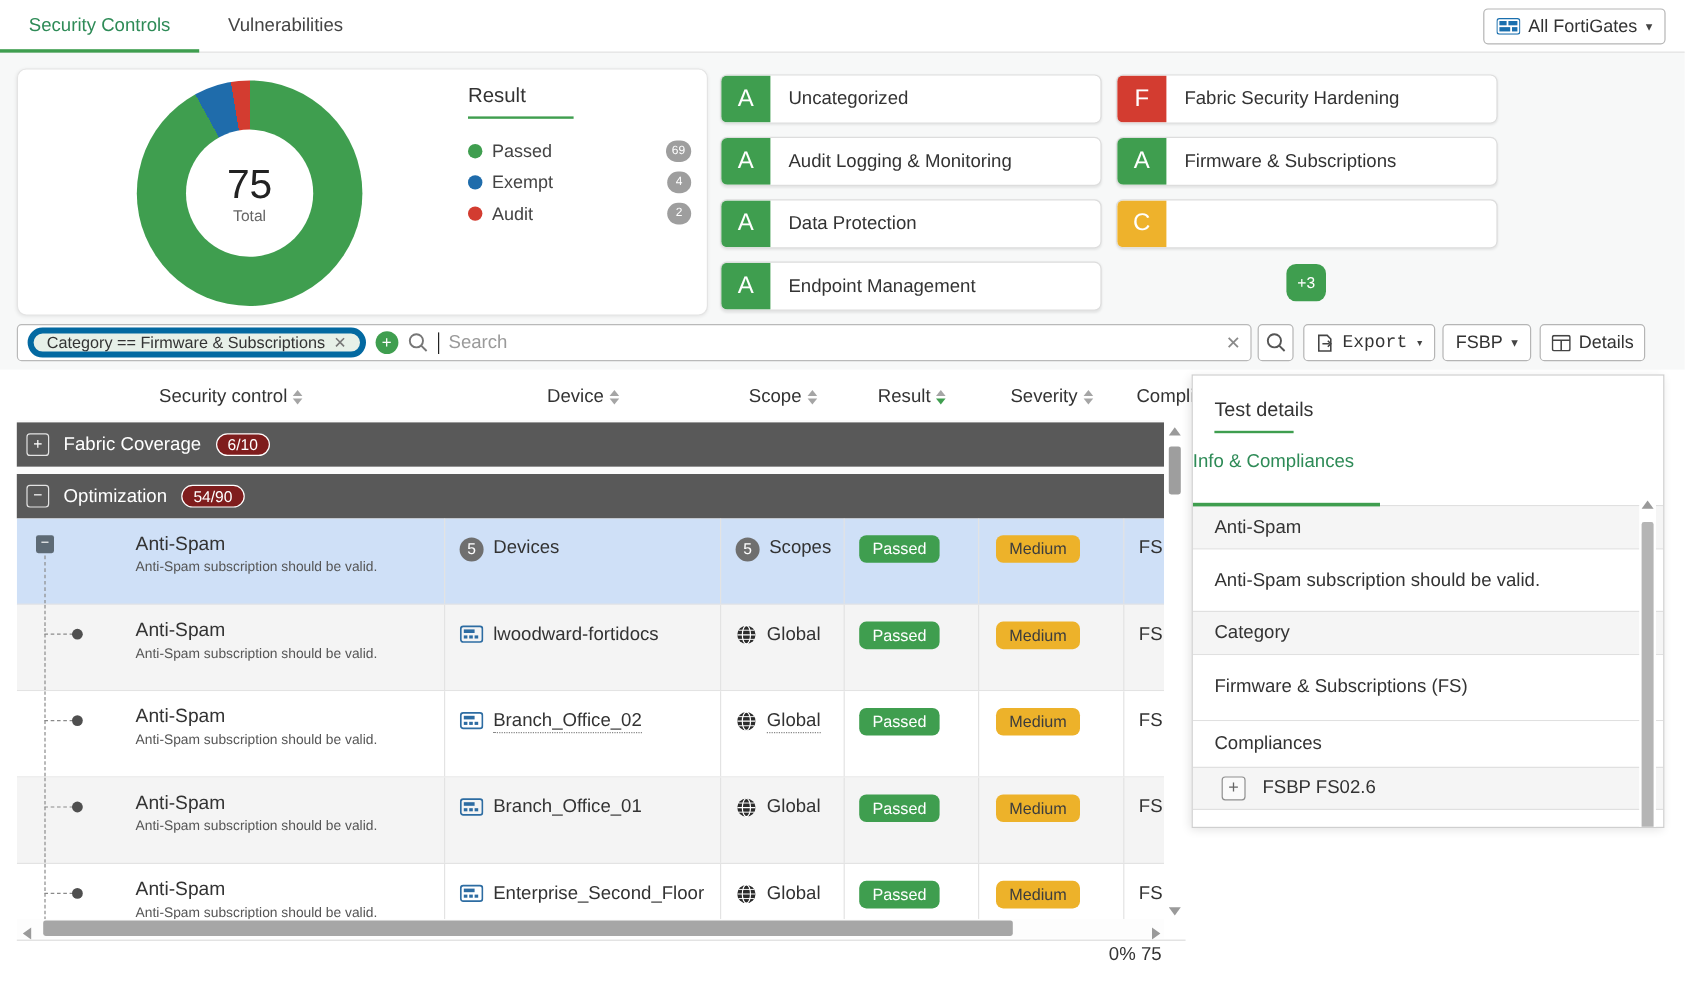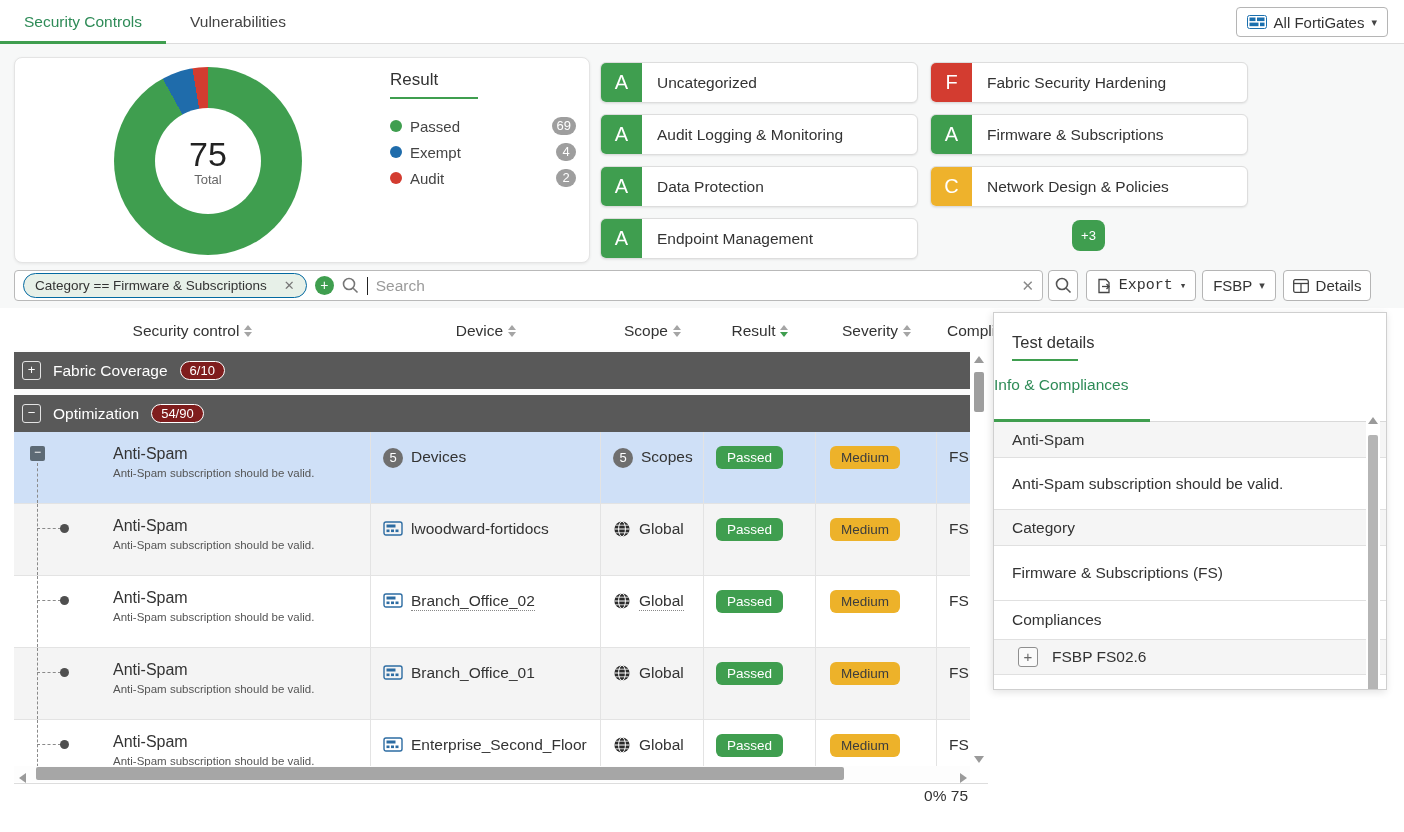--- a/index.html
+++ b/index.html
@@ -31,35 +31,35 @@
     flex-direction:column; align-items:center; justify-content:center; z-index:2; }
   .donut-total { font-size:34px; color:#222; line-height:36px; }
   .donut-total-label { font-size:13px; color:#666; }
   .legend { position:absolute; left:375px; top:12px; width:186px; }
   .legend-title { font-size:17px; color:#333; display:inline-block; }
   .legend-title-rule { width:88px; height:2px; background:#3f9e4f; margin-top:7px; }
   .legend-items { margin-top:14px; }
   .legend-item { display:flex; align-items:center; height:26px; cursor:pointer; }
   .dot { width:12px; height:12px; border-radius:50%; flex:0 0 12px; }
   .legend-label { font-size:15px; color:#444; margin-left:8px; flex:1; }
-  .count-pill { background:#9e9e9e; color:#fff; font-size:13px; border-radius:10px;
+  .count-pill { background:#9e9e9e; color:#fff; font-size:10px; border-radius:10px;
     min-width:20px; height:18px; line-height:18px; text-align:center; padding:0 5px; }
 
   
   .cat-card { position:absolute; width:318px; height:41px; background:#fff; border:1px solid #ddd; border-radius:6px;
     overflow:hidden; display:flex; align-items:stretch; box-shadow:0 1px 2px rgba(0,0,0,.08); cursor:pointer; }
   .grade { width:41px; display:flex; align-items:center; justify-content:center; color:#fff; font-size:20px; }
   .cat-label { display:flex; align-items:center; padding-left:15px; font-size:15.5px; color:#333; }
   .more-btn { position:absolute; left:1072px; top:220px; width:33px; height:31px; background:#3f9e4f; color:#fff;
     border:none; border-radius:8px; font-size:13px; cursor:pointer; }
 
   
   .searchbox { position:absolute; left:14px; top:270px; width:1029px; height:31px; background:#fff;
     border:1.5px solid #b9b9b9; border-radius:4px; display:flex; align-items:center; padding:0 8px; gap:8px; }
-  .chip { display:flex; align-items:center; gap:17px; background:#e7f0e8; border:1px solid #0369a1; border-radius:13px;
+  .chip { display:flex; align-items:center; gap:7px; background:#e7f0e8; border:5px solid #0369a1; border-radius:13px;
     height:25px; padding:0 11px; font-size:13.5px; color:#333; white-space:nowrap; }
   .chip-x { color:#777; font-size:13px; cursor:pointer; }
   .plus-btn { width:19px; height:19px; border-radius:50%; background:#3f9e4f; color:#fff; font-size:14px;
     line-height:18px; text-align:center; cursor:pointer; flex:0 0 19px; }
   .search-caret { width:1px; height:18px; background:#222; }
   .search-placeholder { font-size:15.5px; color:#9a9a9a; flex:1; }
   .searchbox .clear-x { color:#8a8a8a; font-size:15px; cursor:pointer; }
   .tool-btn { position:absolute; top:270px; height:31px; background:#fff; border:1px solid #b5b5b5; border-radius:4px;
     display:flex; align-items:center; justify-content:center; gap:7px; font-size:15px; color:#333; cursor:pointer; }
   #btn-search-go { left:1048px; width:30px; }
@@ -226,21 +226,20 @@
   <div class="cat-card" style="left:930px; top:62px;">
     <div class="grade" style="background: rgb(211, 60, 48);">F</div>
     <div class="cat-label">Fabric Security Hardening</div>
   </div>
   <div class="cat-card" style="left:930px; top:114px;">
     <div class="grade" style="background: rgb(63, 158, 79);">A</div>
     <div class="cat-label">Firmware &amp; Subscriptions</div>
   </div>
   <div class="cat-card" style="left:930px; top:166px;">
     <div class="grade" style="background: rgb(238, 178, 44);">C</div>
-    <div class="cat-label">Network Design &amp; Policies</div>
   </div>
   <button class="more-btn">+3</button>
 
   <div class="searchbox">
     <span class="chip">
       <span>Category == Firmware &amp; Subscriptions</span>
       <span class="chip-x">✕</span>
     </span>
     <span class="plus-btn">+</span>
     <span>

